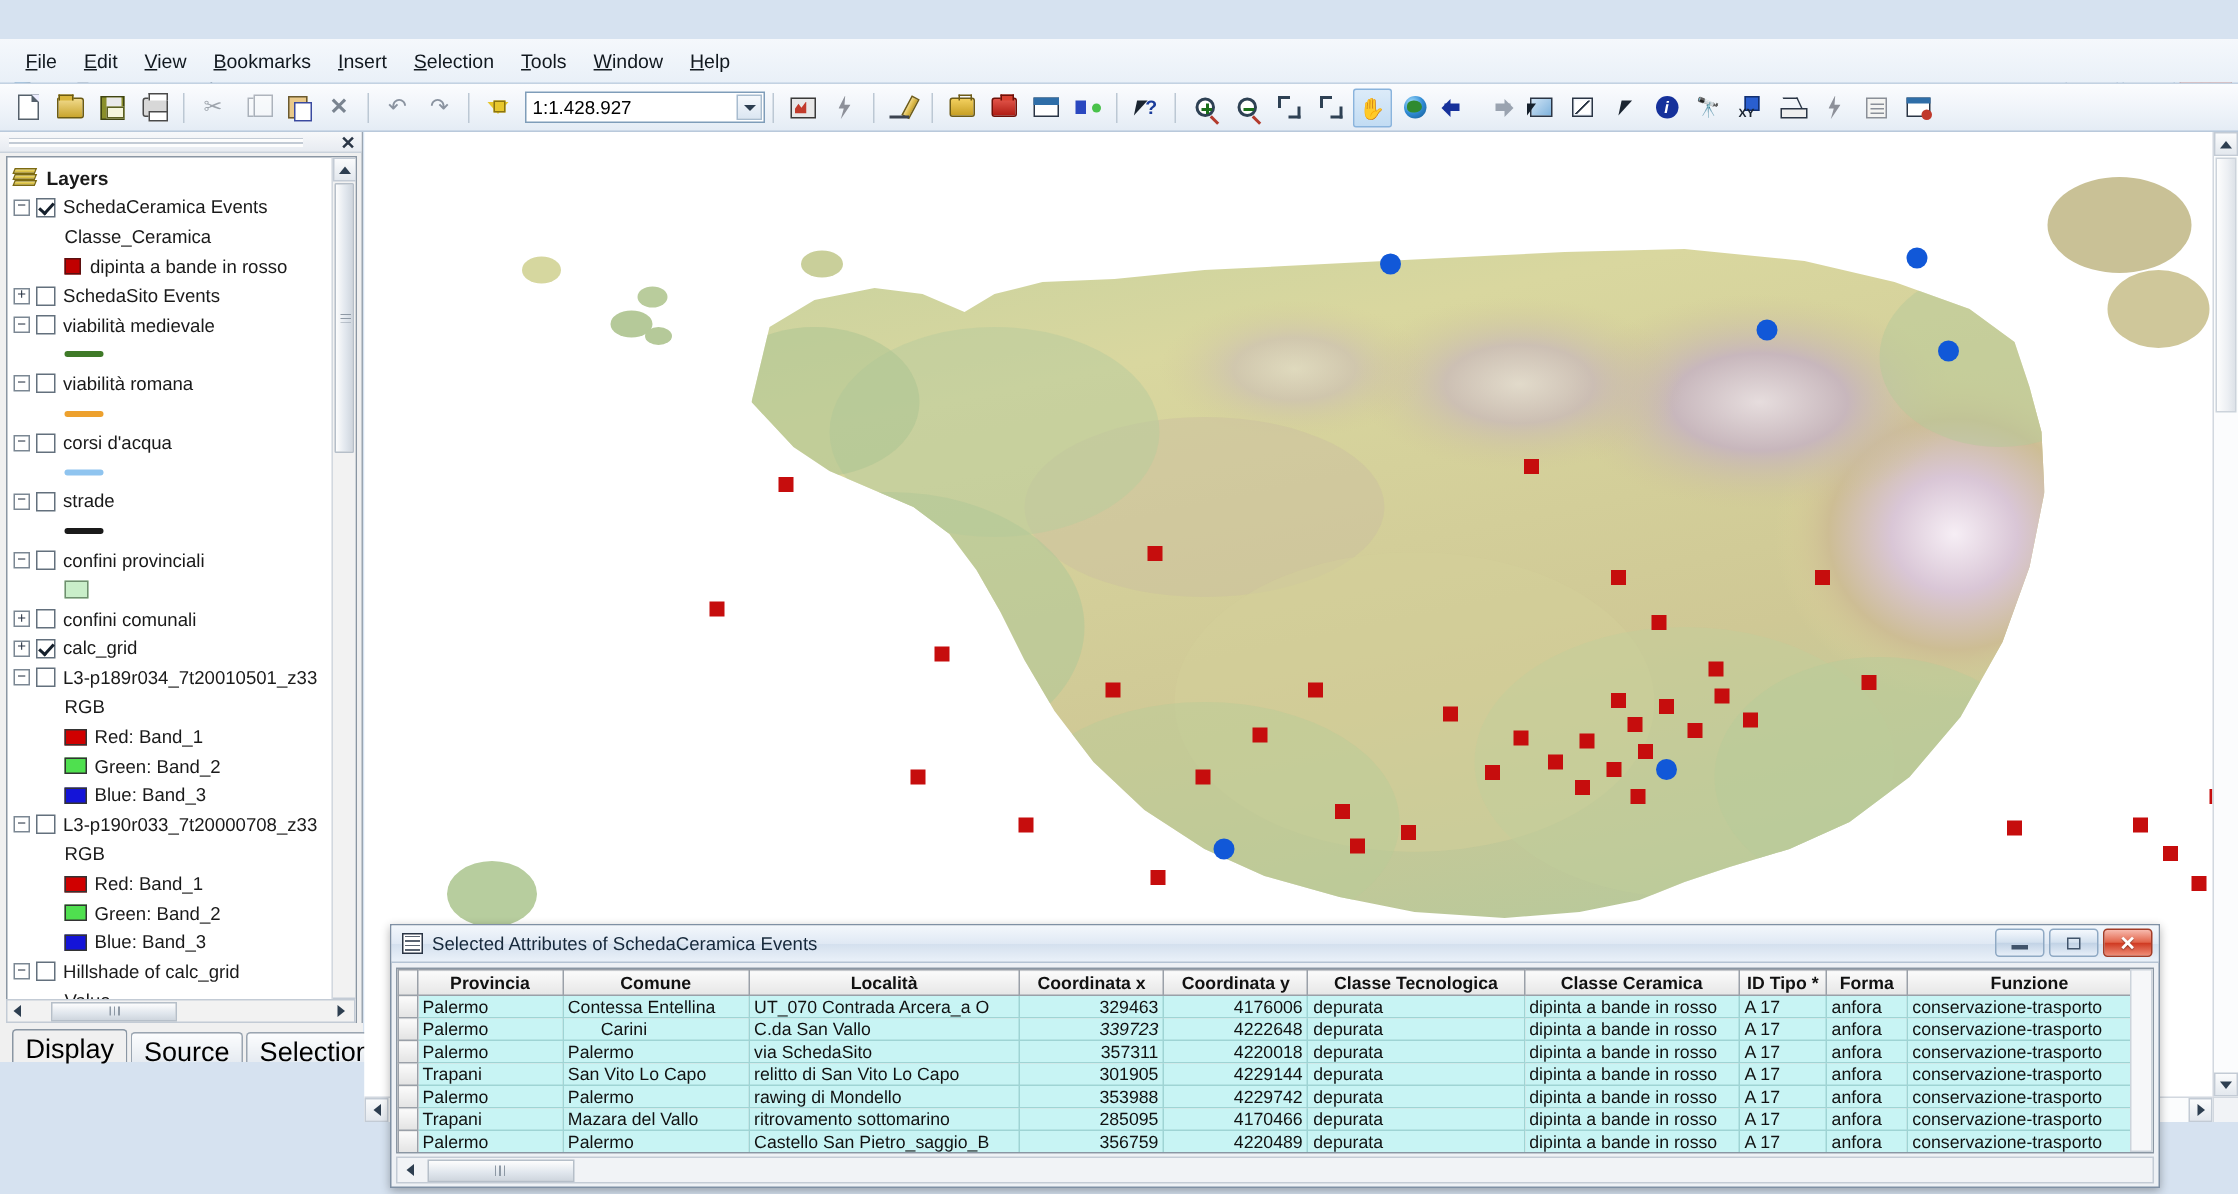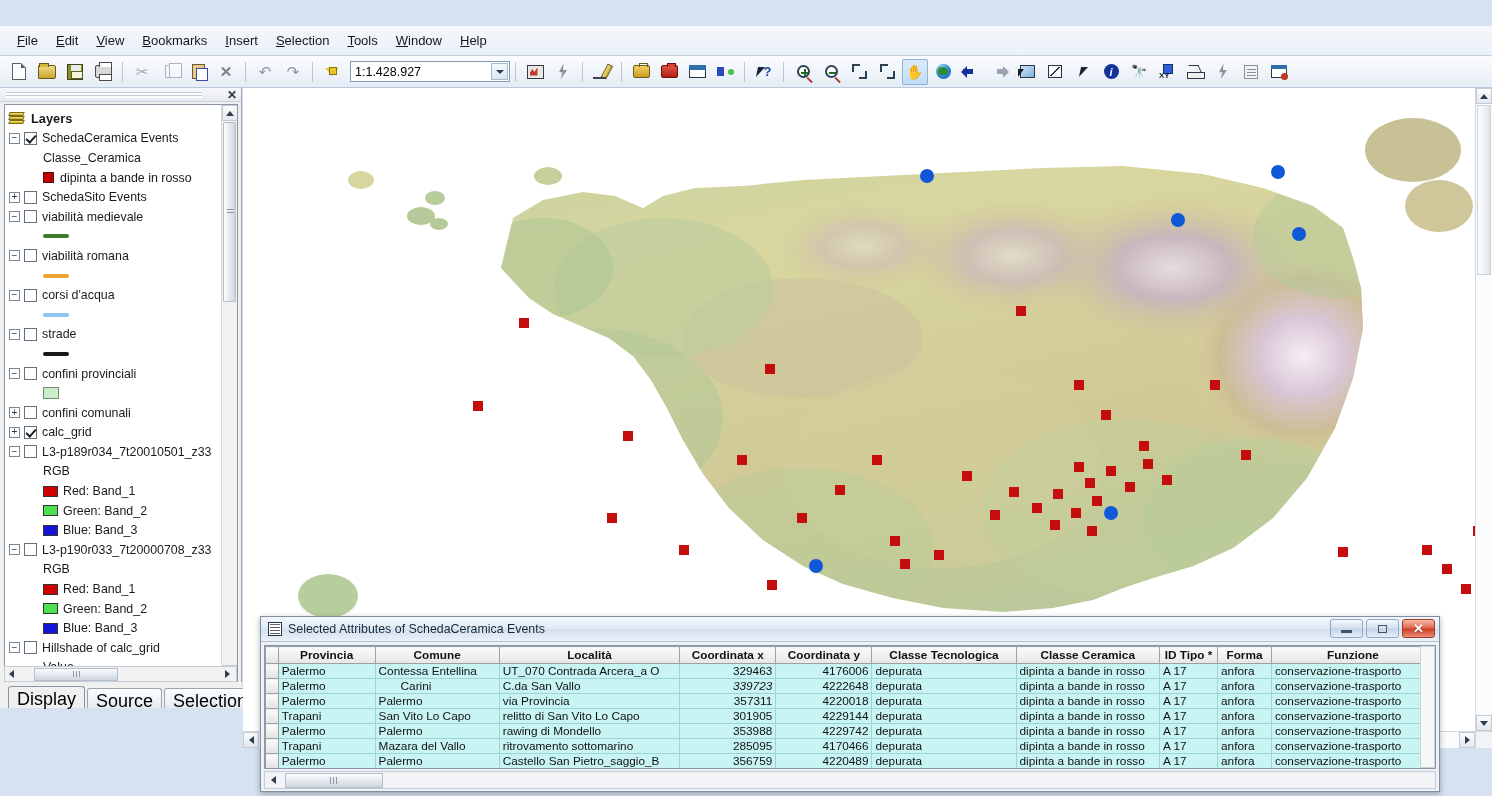--- a/index.html
+++ b/index.html
@@ -791,21 +791,21 @@
               <td style="width: 160px;">depurata</td>
               <td style="width: 150px;">dipinta a bande in rosso</td>
               <td style="width: 60px;">A 17</td>
               <td style="width: 60px;">anfora</td>
               <td style="width: 180px;">conservazione-trasporto</td>
             </tr>
             <tr>
               <td class="rowsel"></td>
               <td style="width: 118px;">Palermo</td>
               <td style="width: 135px;">Palermo</td>
-              <td style="width: 190px;">via Provincia</td>
+              <td style="width: 190px;">via SchedaSito</td>
               <td class="num" style="width: 106px;">357311</td>
               <td class="num" style="width: 106px;">4220018</td>
               <td style="width: 160px;">depurata</td>
               <td style="width: 150px;">dipinta a bande in rosso</td>
               <td style="width: 60px;">A 17</td>
               <td style="width: 60px;">anfora</td>
               <td style="width: 180px;">conservazione-trasporto</td>
             </tr>
             <tr>
               <td class="rowsel"></td>

